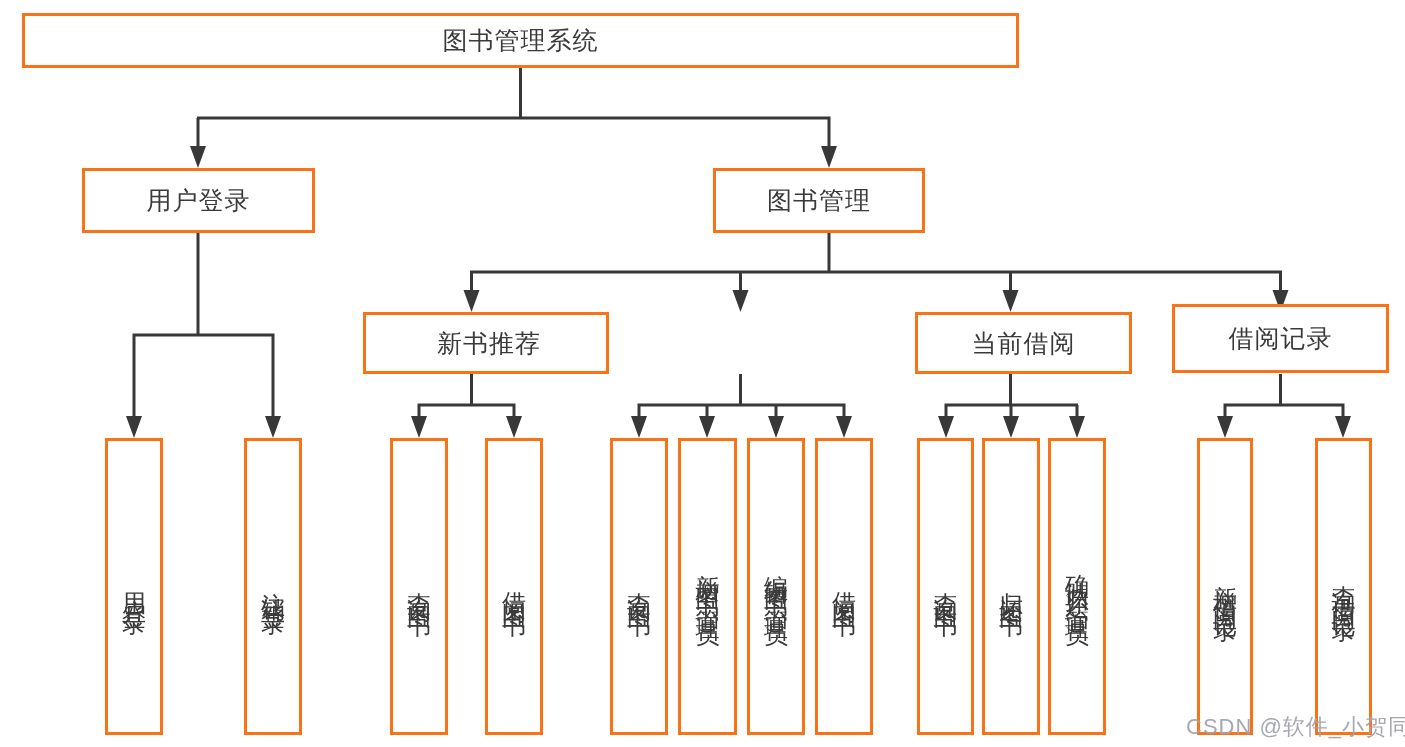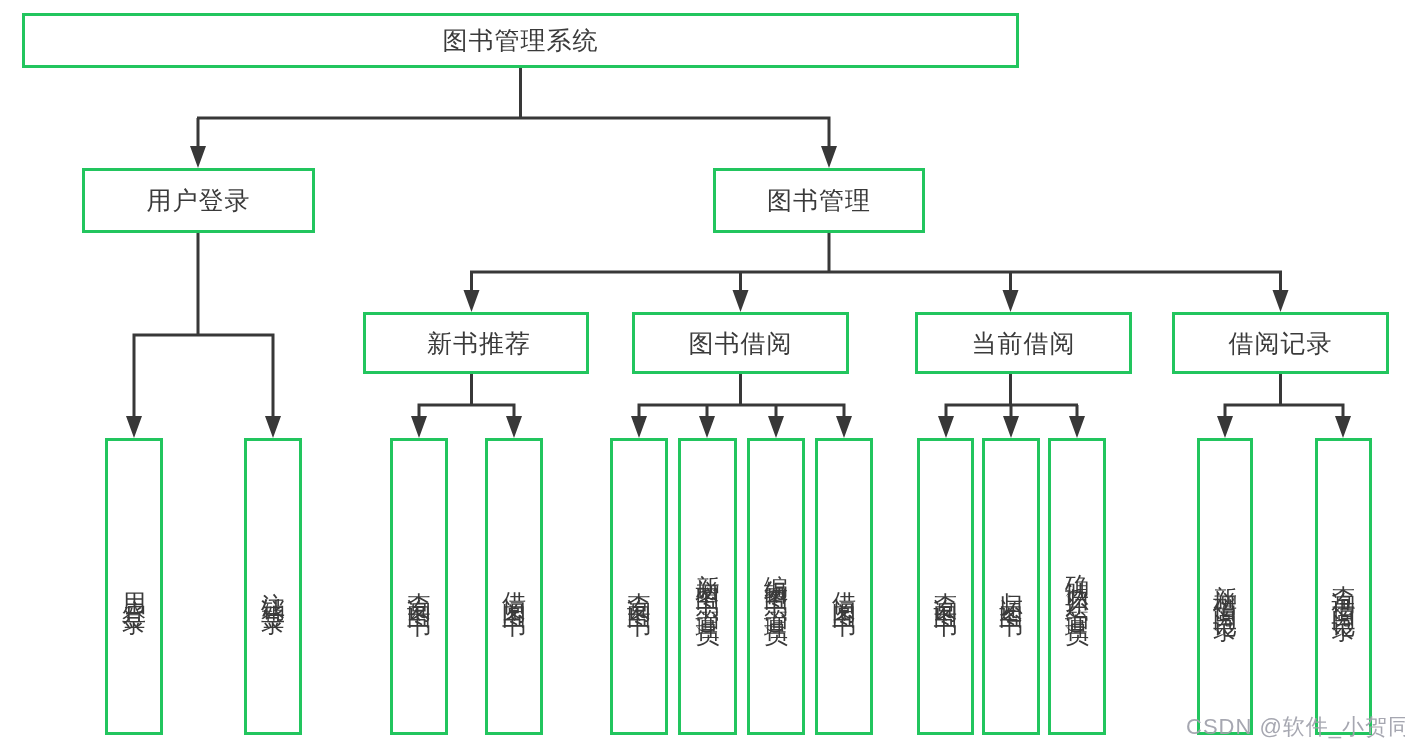--- a/index.html
+++ b/index.html
@@ -3,43 +3,43 @@
 <meta charset="utf-8">
 <style>
   html,body{margin:0;padding:0;background:#ffffff;}
   body{font-family:"Liberation Sans",sans-serif;}
   .stage{position:relative;width:1405px;height:747px;background:#ffffff;overflow:hidden;}
   .wires{position:absolute;left:0;top:0;width:1405px;height:747px;}
   .node{
     position:absolute;
     box-sizing:border-box;
     background:#ffffff;
-    border:3px solid #22c55e;
+    border:3px solid #f97316;
     color:#3a3a3a;
     display:flex;
     align-items:center;
     justify-content:center;
     font-size:25px;
     letter-spacing:1px;
   }
   .leaf span{
     writing-mode:vertical-rl;
     text-orientation:mixed;
     letter-spacing:7px;
     font-size:24px;
     line-height:1;
   }
   
   .n-root{left:22px;top:13px;width:997px;height:55px;}
   .n-login{left:82px;top:168px;width:233px;height:65px;}
   .n-mgmt{left:713px;top:168px;width:212px;height:65px;}
-  .n-newbook{left:363px;top:312px;width:226px;height:62px;padding-left:6px;}
+  .n-newbook{left:363px;top:312px;width:246px;height:62px;padding-left:6px;}
   .n-borrow{left:632px;top:312px;width:217px;height:62px;}
   .n-current{left:902px;top:312px;width:217px;height:62px;margin-left:13px;}
-  .n-record{left:1172px;top:312px;width:217px;height:62px;}
+  .n-record{left:1172px;top:304px;width:217px;height:69px;}
   .leaf{top:438px;height:297px;}
   .lf1{left:105px;width:58px;}
   .lf2{left:244px;width:58px;}
   .lf3{left:390px;width:58px;}
   .lf4{left:485px;width:58px;}
   .lf5{left:610px;width:58px;}
   .lf6{left:678px;width:59px;}
   .lf7{left:747px;width:58px;}
   .lf8{left:815px;width:58px;}
   .lf9{left:917px;width:57px;}
@@ -127,23 +127,20 @@
   <div class="node n-login">
     <span>用户登录</span>
   </div>
   <div class="node n-mgmt">
     <span>图书管理</span>
   </div>
 
   <div class="node n-newbook">
     <span>新书推荐</span>
   </div>
-  <div class="node n-borrow">
-    <span>图书借阅</span>
-  </div>
   <div class="node n-current">
     <span>当前借阅</span>
   </div>
   <div class="node n-record">
     <span>借阅记录</span>
   </div>
 
   <div class="node leaf lf1">
     <span>用户登录</span>
   </div>

